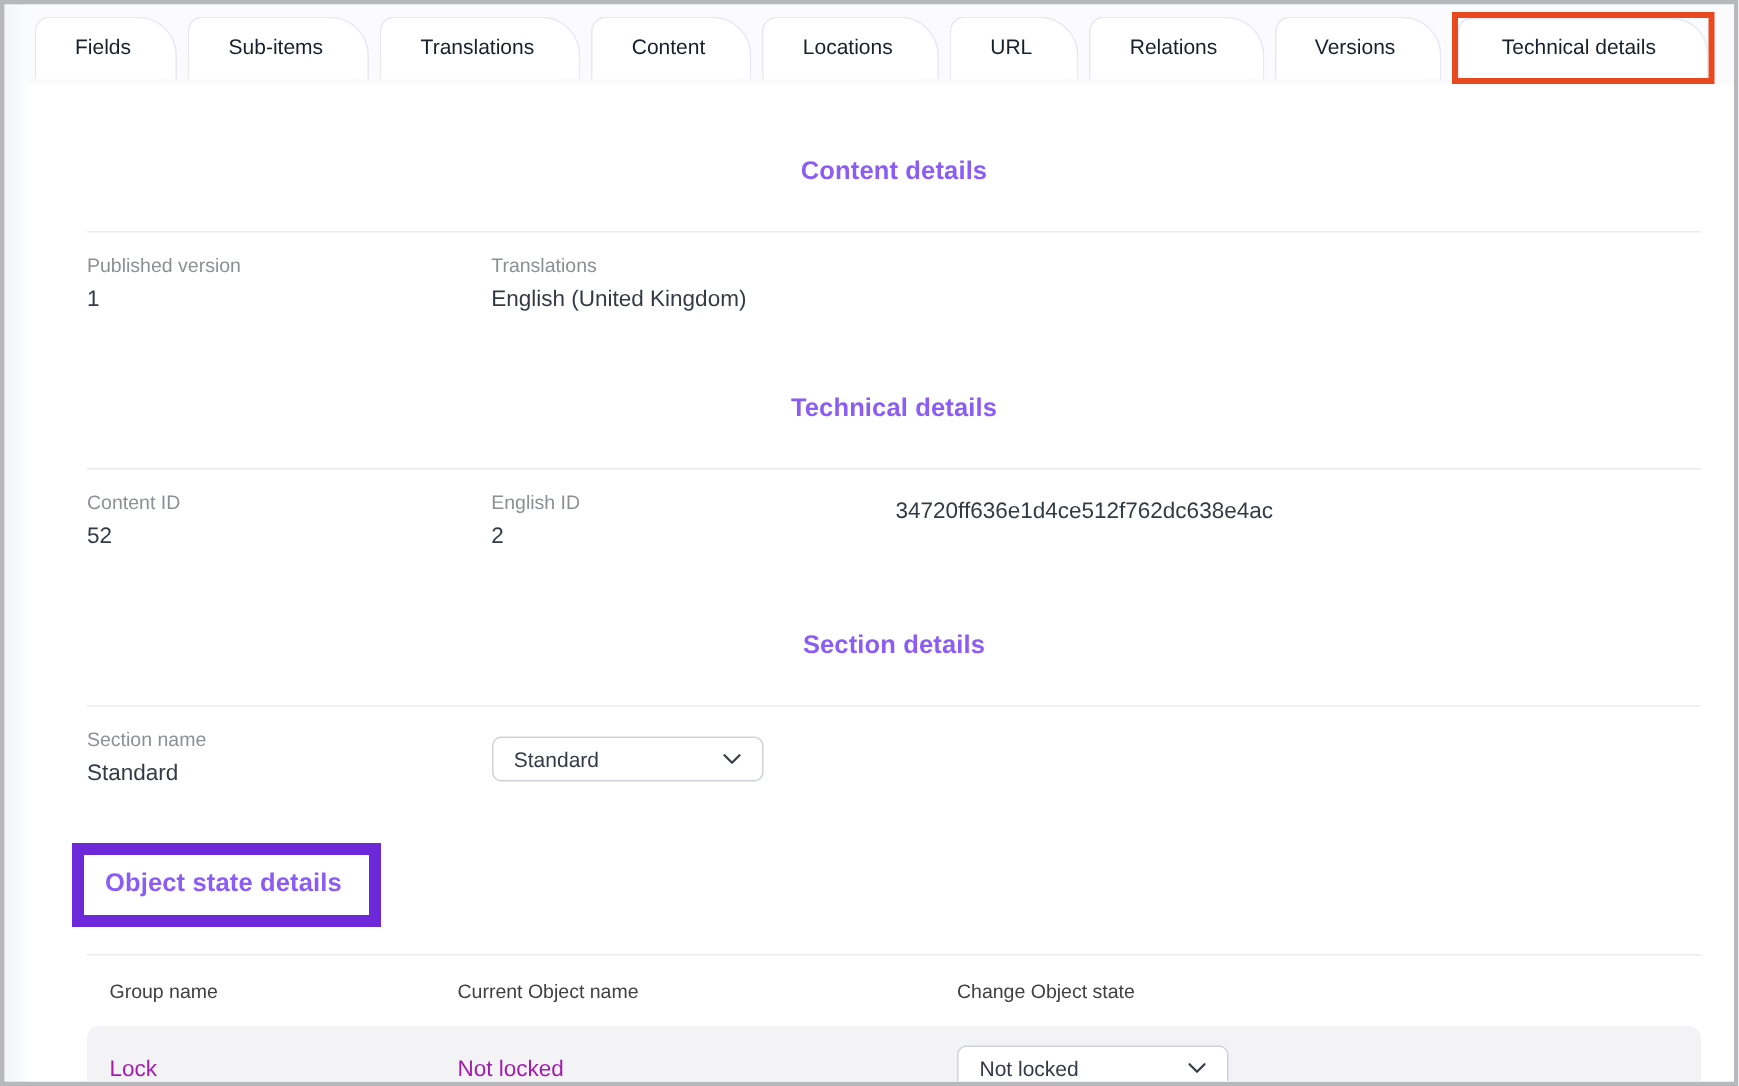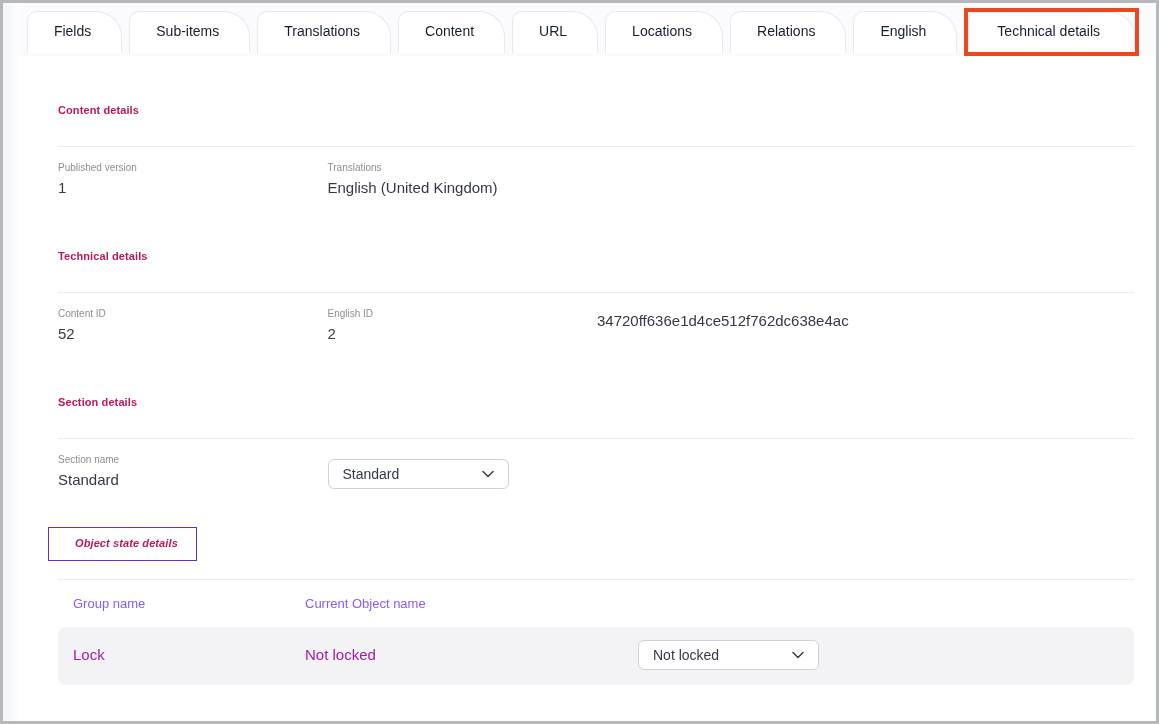--- a/index.html
+++ b/index.html
@@ -53,41 +53,42 @@
   .tab-annotation .tab { border-radius: 8px 24px 0 0; padding: 10px 34px 12px 28px; }
 
   
   .content {
     flex: 1;
     background: #ffffff;
     padding: 0 22px;
     overflow: hidden;
   }
   .section-title {
-    font-size: 11px;
+    font-size: 17px;
     font-weight: 700;
-    color: #be185d;
+    color: #8b5cf6;
     padding-left: 18px;
     letter-spacing: .1px;
+    text-align: center;
   }
   .mt-first { margin-top: 48px; }
   .mt-section { margin-top: 52px; }
   .divider {
     border: none;
     border-top: 1px solid #e9e9ee;
     margin: 30px 0 0 18px;
   }
   .fields-grid {
     margin: 14px 0 0 18px;
     display: grid;
     grid-template-columns: repeat(4, 1fr);
     column-gap: 2px;
   }
   .field-label {
-    font-size: 10px;
+    font-size: 13px;
     color: #8c8f95;
     line-height: 1.3;
   }
   .field-value {
     margin-top: 4px;
     font-size: 15px;
     color: #343a45;
     line-height: 1.35;
   }
 
@@ -104,36 +105,35 @@
     justify-content: space-between;
     padding: 0 12px 0 14px;
     cursor: pointer;
   }
   .dropdown-value { font-size: 14px; color: #343a45; }
   .chevron { display: inline-flex; flex: 0 0 auto; }
 
   
   .heading-annotation {
     display: inline-block;
-    border: 1px solid #6d28d9;
-    padding: 9px 18px 11px 26px;
+    border: 8px solid #6d28d9;
+    padding: 9px 18px 11px 14px;
     margin: 36px 0 0 8px;
-    font-style: italic;
   }
   .heading-annotation .section-title { padding-left: 0; }
 
   
   .os-divider { margin-top: 18px; }
   .os-table-head {
     margin: 16px 0 0 18px;
     display: grid;
     grid-template-columns: 232px 333px 1fr;
     padding-left: 15px;
   }
-  .os-table-head .col-label { font-size: 13px; color: #8b5cf6; }
+  .os-table-head .col-label { font-size: 13px; color: #404040; }
   .os-row {
     margin: 16px 0 0 18px;
     background: #f3f3f5;
     border-radius: 8px;
     display: grid;
     grid-template-columns: 232px 333px 1fr;
     align-items: center;
     padding: 13px 15px 15px 15px;
     min-height: 58px;
   }
@@ -145,24 +145,24 @@
 
 <div class="viewport">
   <div class="left-strip"></div>
   <div class="main">
 
     <div class="tabbar">
       <div class="tab">Fields</div>
       <div class="tab">Sub-items</div>
       <div class="tab">Translations</div>
       <div class="tab">Content</div>
+      <div class="tab">Locations</div>
       <div class="tab">URL</div>
-      <div class="tab">Locations</div>
       <div class="tab">Relations</div>
-      <div class="tab">English</div>
+      <div class="tab">Versions</div>
       <div class="tab-annotation">
         <div class="tab active">Technical details</div>
       </div>
     </div>
 
     <div class="content">
 
       
       <h2 class="section-title mt-first">Content details</h2>
       <hr class="divider">
@@ -218,20 +218,21 @@
 
       
       <div class="heading-annotation">
         <h2 class="section-title">Object state details</h2>
       </div>
       <hr class="divider os-divider">
 
       <div class="os-table-head">
         <div class="col-label">Group name</div>
         <div class="col-label">Current Object name</div>
+        <div class="col-label">Change Object state</div>
       </div>
 
       <div class="os-row">
         <div class="os-cell">Lock</div>
         <div class="os-cell">Not locked</div>
         <div>
           <div class="dropdown">
             <span class="dropdown-value">Not locked</span>
             <span class="chevron">
               <svg width="16" height="16" viewBox="0 0 16 16">

